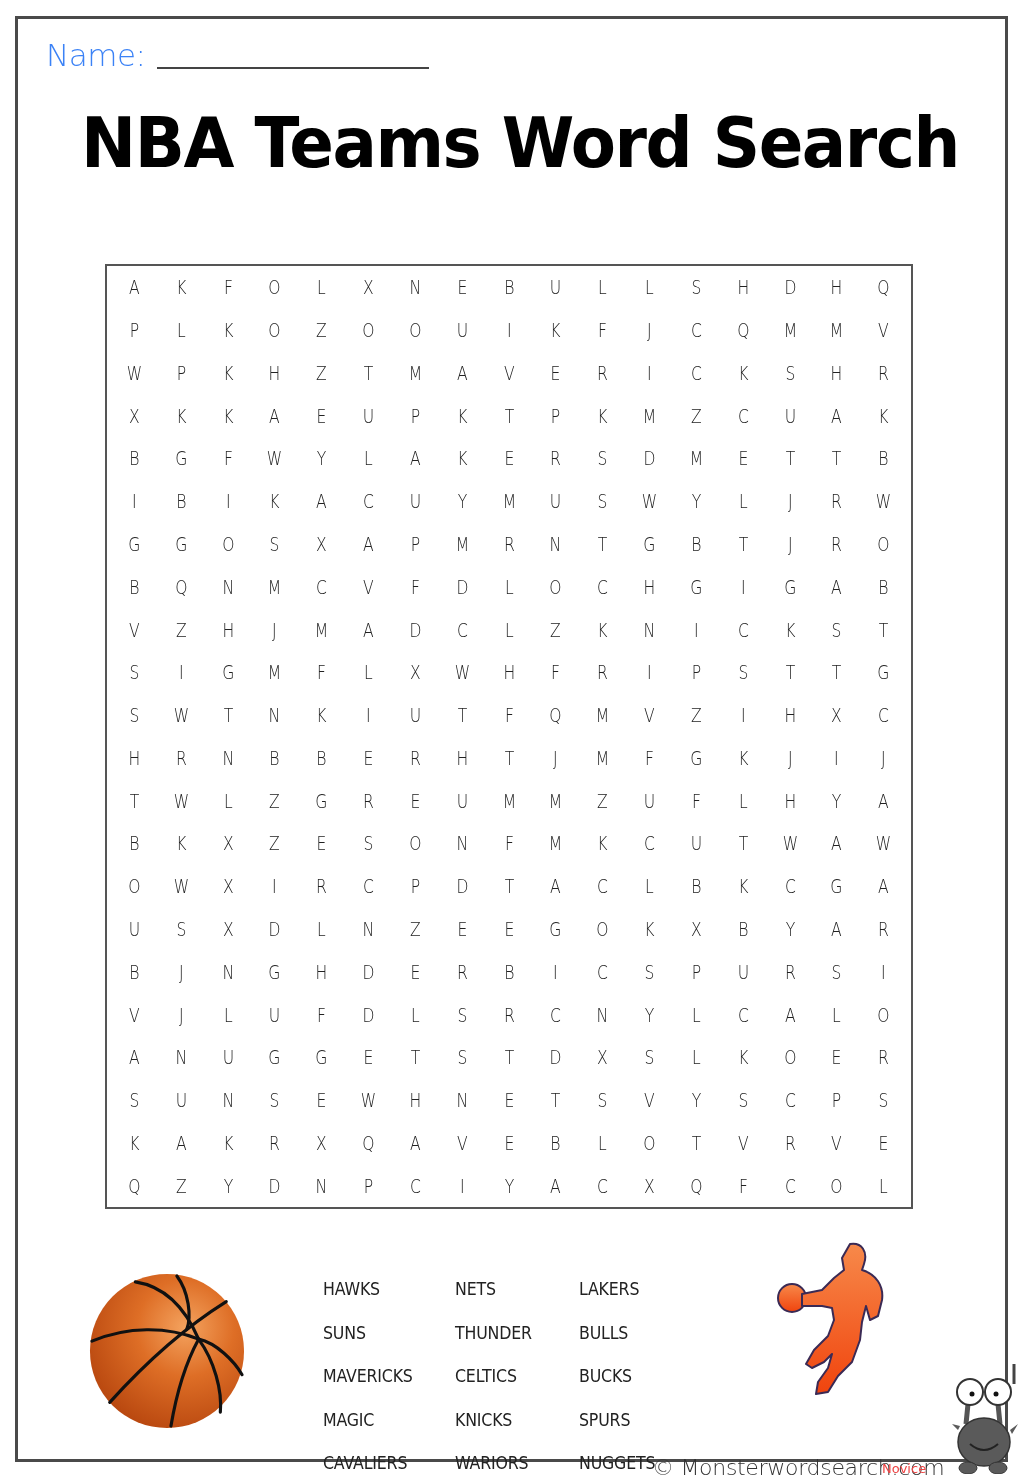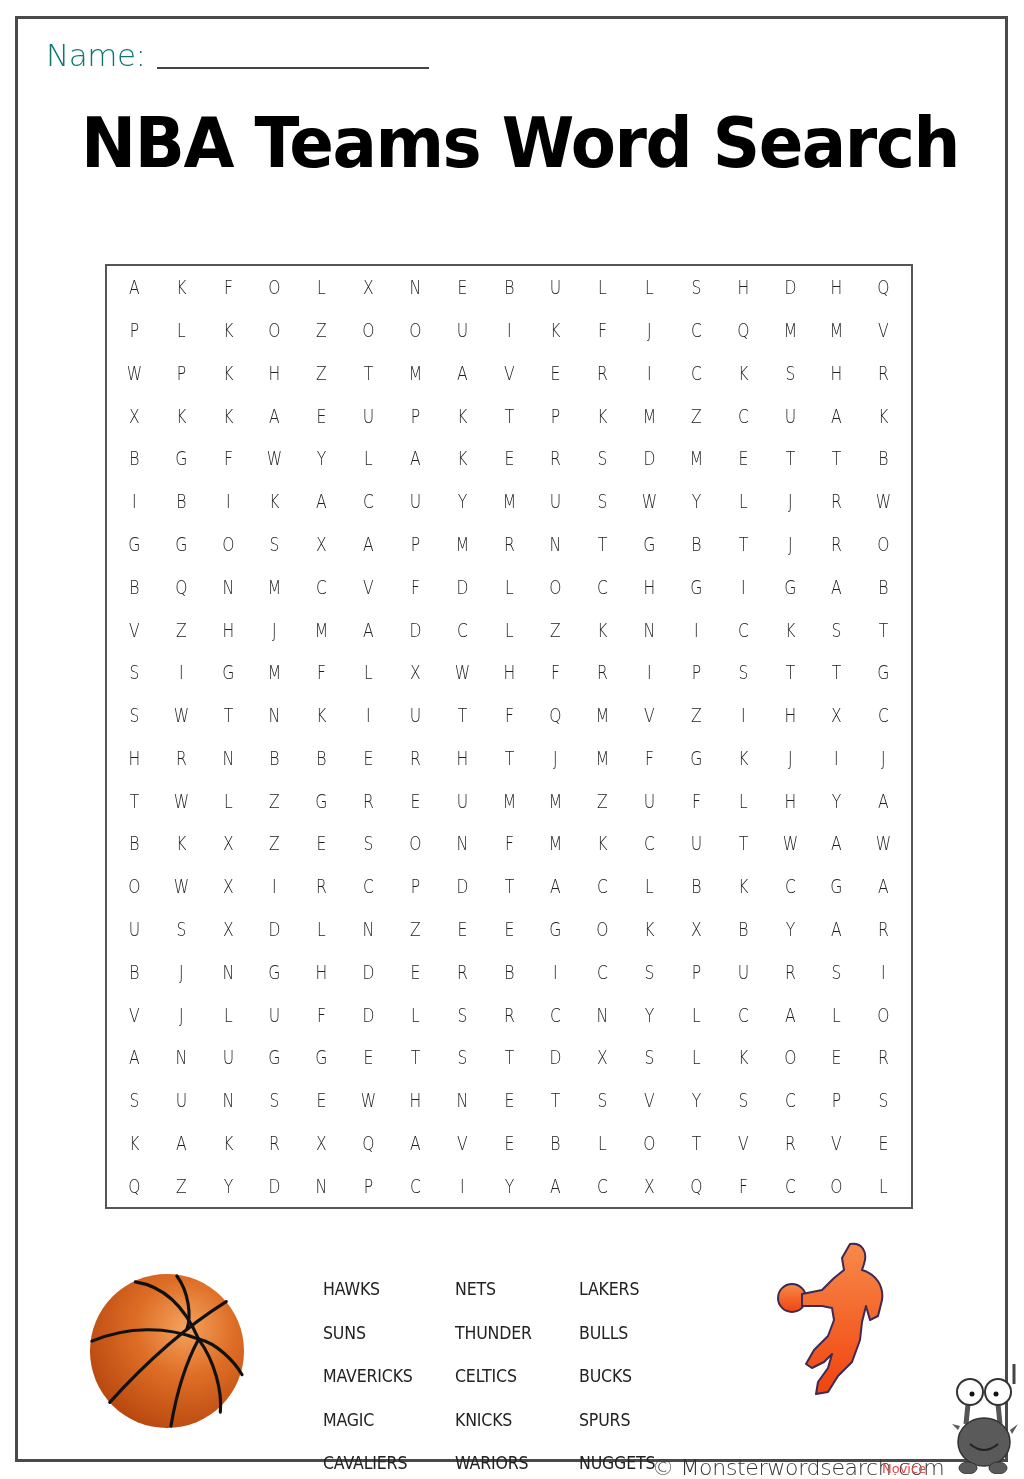--- a/index.html
+++ b/index.html
@@ -1,19 +1,19 @@
 <!DOCTYPE html>
 <html><head>
   <meta charset="utf-8">
   <style>
     html, body { margin: 0; padding: 0; background: #ffffff; }
     body { width: 1024px; height: 1479px; position: relative; overflow: hidden; font-family: "DejaVu Sans", sans-serif; color: #111; }
     .frame { position: absolute; left: 15px; top: 16px; width: 987px; height: 1440px; border: 3px solid #4a4a4a; border-right-width: 3px; box-sizing: content-box; }
     .name-row { position: absolute; left: 46px; top: 40px; display: flex; align-items: flex-end; }
-    .name-label { font-family: "DejaVu Sans", sans-serif; font-size: 31px; font-weight: 300; color: #0f766e; letter-spacing: -0.5px; line-height: 1; }
+    .name-label { font-family: "DejaVu Sans", sans-serif; font-size: 31px; font-weight: 300; color: #3b82f6; letter-spacing: -0.5px; line-height: 1; }
     .name-line { width: 272px; height: 0; border-bottom: 2px solid #444; margin-left: 12px; margin-bottom: 2px; }
     .title { position: absolute; left: 0; width: 1040px; top: 108px; text-align: center; font-family: "DejaVu Sans", sans-serif; font-weight: 900; font-size: 70px; letter-spacing: -1.5px; color: #000; line-height: 1; transform: scaleX(0.94); transform-origin: 520px 0; }
     .grid { position: absolute; left: 105px; top: 264px; width: 808px; height: 945px; border: 2px solid #555; display: grid; grid-template-columns: repeat(17, 1fr); grid-template-rows: repeat(22, 1fr); padding: 0 4px 0 4px; box-sizing: border-box; }
     .cell { display: flex; align-items: center; justify-content: center; font-family: "DejaVu Sans", sans-serif; font-weight: 300; font-size: 19px; color: #222; transform: scaleX(0.82); }
     .words { position: absolute; left: 323px; top: 1278px; display: grid; grid-template-columns: 132px 124px 100px; grid-auto-rows: 43.5px; }
     .word { font-family: "DejaVu Sans", sans-serif; font-size: 17px; color: #222; line-height: 22px; letter-spacing: -0.2px; transform: scaleX(0.93); transform-origin: 0 0; }
     .ball { position: absolute; left: 88px; top: 1272px; width: 158px; height: 158px; }
     .player { position: absolute; left: 772px; top: 1236px; width: 130px; height: 164px; }
     .footer-credit { position: absolute; left: 652px; top: 1457px; font-family: "DejaVu Sans", sans-serif; font-size: 22px; font-weight: 300; color: #333; letter-spacing: -0.3px; line-height: 1; }
     .footer-level { position: absolute; left: 882px; top: 1462px; font-family: "DejaVu Sans", sans-serif; font-size: 13px; color: #ef4444; line-height: 1; }

